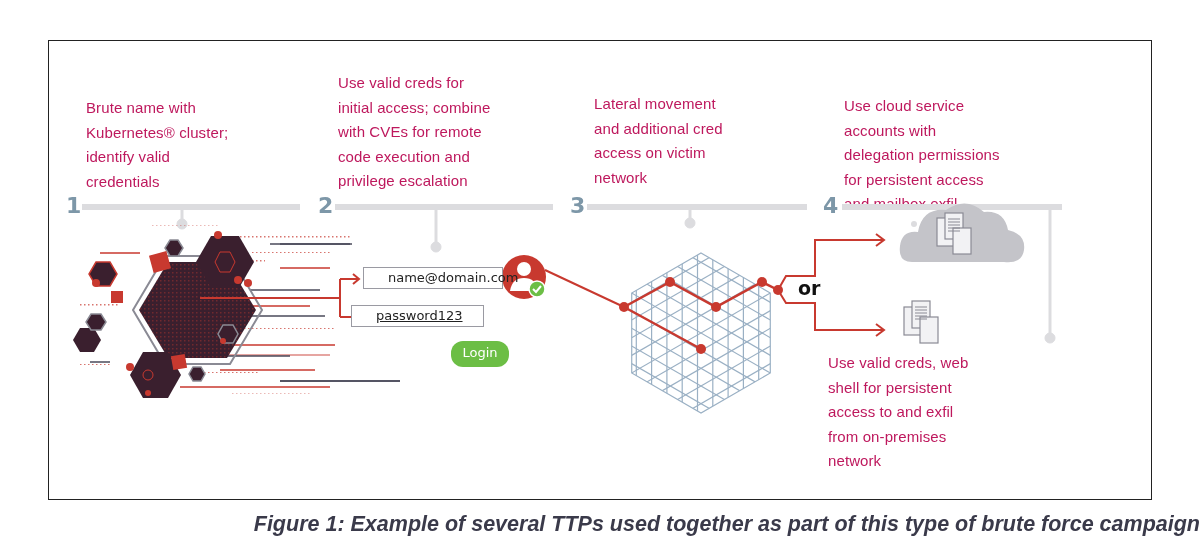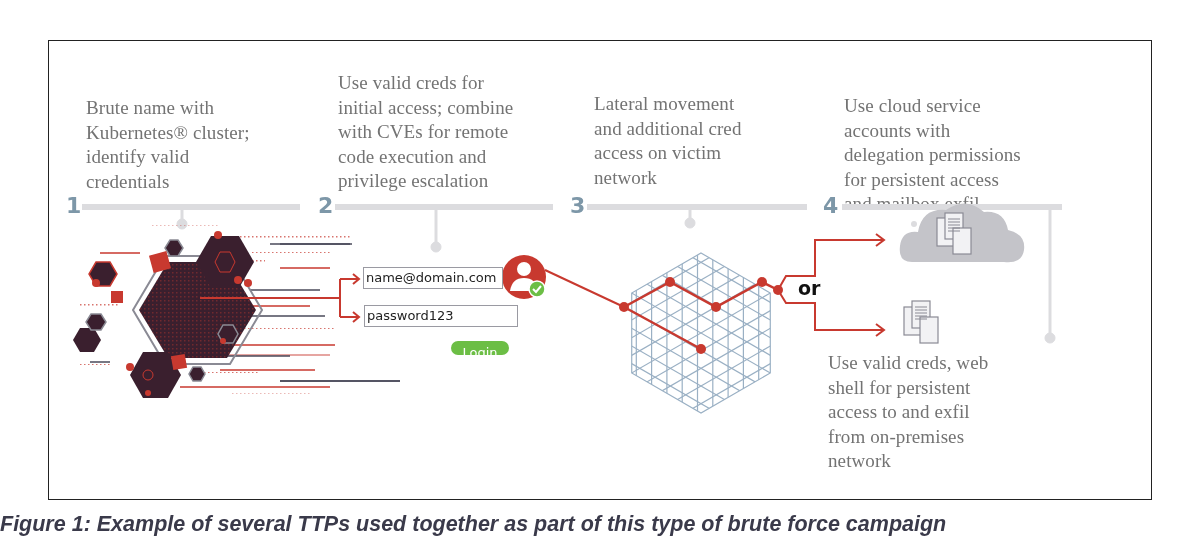--- a/index.html
+++ b/index.html
@@ -1,24 +1,24 @@
 <!DOCTYPE html>
 <html><head>
 <meta charset="utf-8">
 <style>
   html, body { margin: 0; padding: 0; background: #ffffff; }
   body { width: 1200px; height: 557px; position: relative; overflow: hidden; font-family: "Liberation Sans", sans-serif; }
   .frame { position: absolute; left: 48px; top: 40px; width: 1104px; height: 460px; border: 1.5px solid #222; box-sizing: border-box; background: #fff; }
-  .step-text { position: absolute; font-family: Liberation Serif, serif; font-size: 19px; line-height: 24.5px; color: #737373; white-space: pre; letter-spacing: 0.1px; }
+  .step-text { position: absolute; font-family: Liberation Sans, sans-serif; font-size: 15px; line-height: 24.5px; color: #be185d; white-space: pre; letter-spacing: 0.1px; }
   .step-num { position: absolute; font-family: "DejaVu Sans", sans-serif; font-weight: bold; font-size: 22px; color: #7d97a8; }
   .timeline { position: absolute; height: 6px; background: #dcdcdf; }
-  .caption { position: absolute; left: 0; width: 1200px; top: 512px; text-align: left; font-family: "Liberation Sans", sans-serif; font-weight: bold; font-style: italic; font-size: 21.5px; color: #3a3a4a; }
+  .caption { position: absolute; left: 0; width: 1200px; top: 512px; text-align: right; font-family: "Liberation Sans", sans-serif; font-weight: bold; font-style: italic; font-size: 21.5px; color: #3a3a4a; }
   svg.art { position: absolute; left: 0; top: 0; }
-  .field { position: absolute; height: 22px; border: 1.5px solid #9a9aa2; background: #fff; box-sizing: border-box; font-family: "DejaVu Sans", sans-serif; font-size: 13px; color: #222; padding-left: 2px; line-height: 19px; }
-  .login-btn { position: absolute; left: 451px; top: 341px; width: 58px; height: 14px; border-radius: 12px; background: #6cbe45; color: #fff; font-family: "DejaVu Sans", sans-serif; font-size: 13px; text-align: center; line-height: 23px; }
+  .field { position: absolute; height: 22px; border: 1.5px solid #9a9aa2; background: #fff; box-sizing: border-box; font-family: "DejaVu Sans", sans-serif; font-size: 13px; color: #222; padding-left: 24px; line-height: 19px; }
+  .login-btn { position: absolute; left: 451px; top: 341px; width: 58px; height: 26px; border-radius: 12px; background: #6cbe45; color: #fff; font-family: "DejaVu Sans", sans-serif; font-size: 13px; text-align: center; line-height: 23px; }
   .or-label { position: absolute; left: 798px; top: 277px; font-family: "DejaVu Sans", sans-serif; font-weight: bold; font-size: 19px; color: #111; }
 </style>
 </head>
 <body>
 
 <div class="frame"></div>
 
 <div class="step-text" style="left:86px; top:96px;">Brute name with
 Kubernetes® cluster;
 identify valid
@@ -270,18 +270,18 @@
       <line x1="915" y1="307" x2="927" y2="307"></line>
       <line x1="915" y1="310" x2="927" y2="310"></line>
       <line x1="915" y1="313" x2="927" y2="313"></line>
       <line x1="915" y1="316" x2="927" y2="316"></line>
       <line x1="915" y1="319" x2="927" y2="319"></line>
     </g>
   </g>
 </svg>
 
 <div class="field" style="left:363px; top:267px; width:140px;">name@domain.com</div>
-<div class="field" style="left:364px; top:305px; width:154px;">password123</div>
+<div class="field" style="left:351px; top:305px; width:133px;text-decoration:underline;">password123</div>
 <div class="login-btn">Login</div>
 
 <div class="or-label">or</div>
 
 <div class="caption">Figure 1: Example of several TTPs used together as part of this type of brute force campaign</div>
 
 </body></html>

